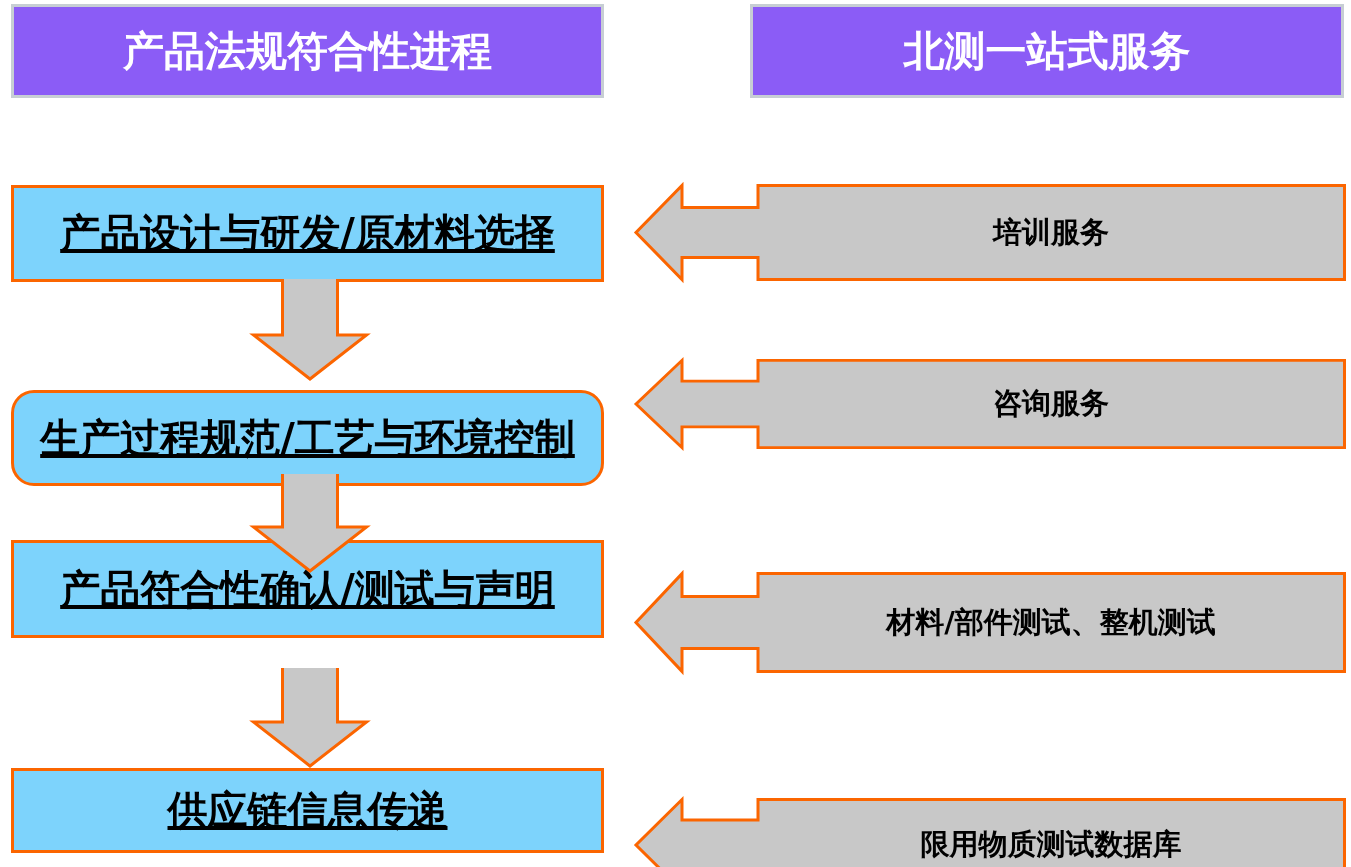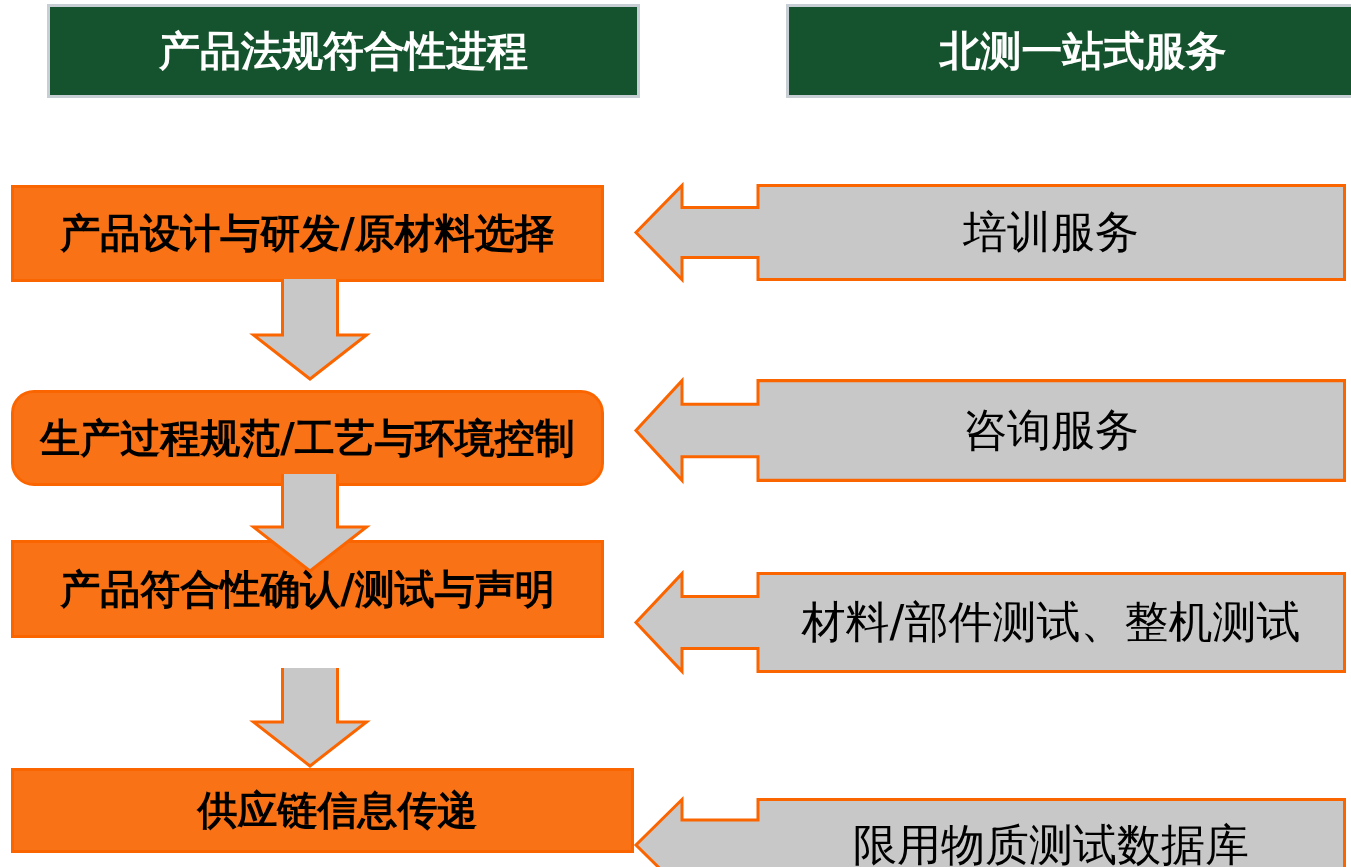--- a/index.html
+++ b/index.html
@@ -13,94 +13,94 @@
     width: 1351px;
     height: 867px;
     background: #ffffff;
     overflow: hidden;
   }
   
   .hdr {
     position: absolute;
     top: 4px;
     height: 88px;
-    background: #14532d;
+    background: #8b5cf6;
     border: 3px solid #C7CED4;
     display: flex;
     align-items: center;
     justify-content: center;
-    margin-left: 36px;
   }
   .hdr-left  { left: 11px;  width: 587px; }
   .hdr-right { left: 750px; width: 588px; }
   .hdr span {
     color: #ffffff;
     font-size: 41px;
     font-weight: bold;
     white-space: nowrap;
   }
   
   .pbox {
     position: absolute;
     left: 11px;
     width: 587px;
-    background: #f97316;
+    background: #7dd3fc;
     border: 3px solid #FB6500;
     display: flex;
     align-items: center;
     justify-content: center;
+    text-decoration: underline;
   }
   .pbox span {
     color: #000000;
     font-size: 40px;
     font-weight: bold;
     white-space: nowrap;
   }
   .pbox1 { top: 185px; height: 91px; }
   .pbox2 { top: 390px; height: 90px; border-radius: 23px; }
   .pbox3 { top: 540px; height: 92px; }
-  .pbox4 { top: 768px; height: 79px; padding-left: 30px; }
+  .pbox4 { top: 768px; height: 79px; }
   
   .darrow {
     position: absolute;
     left: 252px;
     width: 116px;
     overflow: visible;
   }
   .da1 { top: 279px; height: 102px; }
   .da2 { top: 474px; height: 99px;  }
   .da3 { top: 668px; height: 100px; }
   
   .srow {
     position: absolute;
     left: 634px;
     width: 712px;
   }
   .srow1 { top: 184px; height: 97px; }
-  .srow2 { top: 379px; height: 103px; }
+  .srow2 { top: 359px; height: 90px; }
   .srow3 { top: 572px; height: 101px; }
   .srow4 { top: 766px; height: 94px; margin-top: 32px; }
   .srow svg {
     position: absolute;
     left: 0; top: 0;
     width: 100%; height: 100%;
     overflow: visible;
   }
   .slabel {
     position: absolute;
     left: 124px;
     right: 2px;
     top: 0;
     bottom: 0;
     display: flex;
     align-items: center;
     justify-content: center;
     color: #000000;
-    font-size: 44px;
-    font-weight: normal;
+    font-size: 29px;
+    font-weight: bold;
     white-space: nowrap;
   }
 </style>
 </head>
 <body>
 
 <div class="canvas">
 
   <div class="hdr hdr-left">
     <span>产品法规符合性进程</span>

